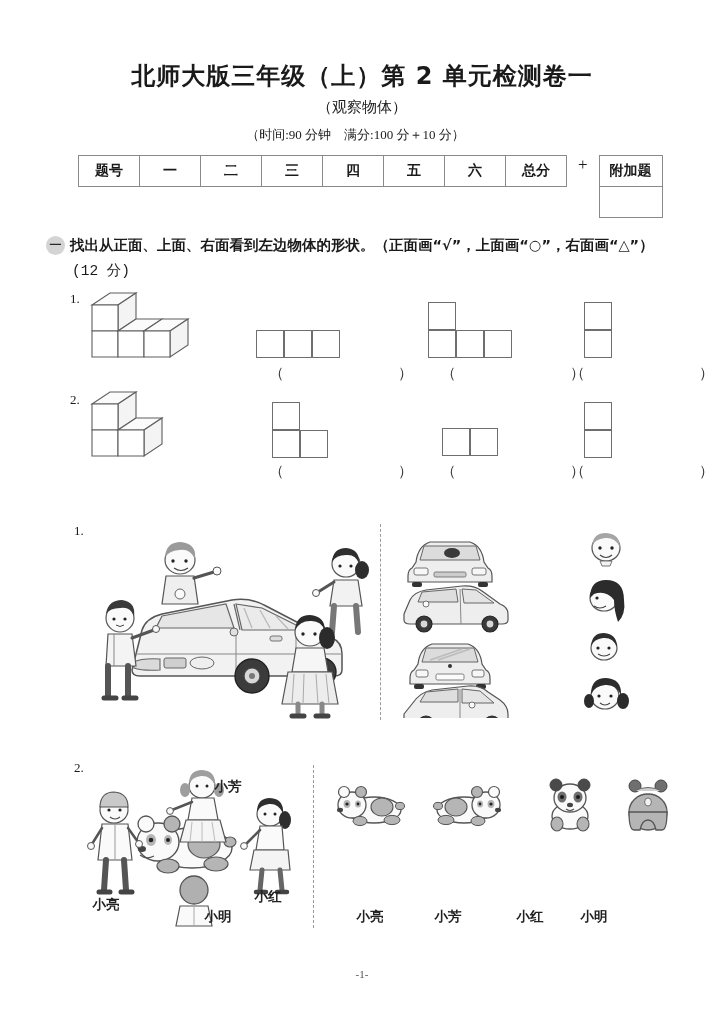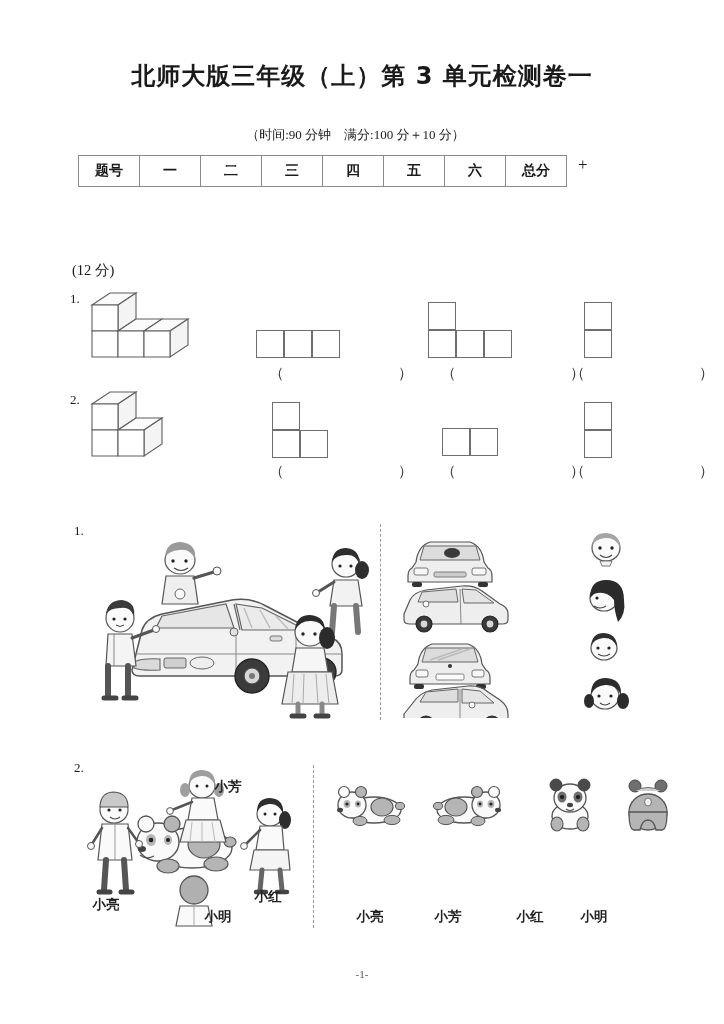--- a/index.html
+++ b/index.html
@@ -96,21 +96,21 @@
     background: #d4d4d4;
     color: #2a2a2a;
     text-align: center;
     font-size: 12px;
     margin-right: 5px;
     vertical-align: 1px;
   }
   .qcont {
     position: absolute;
     font-size: 14.5px;
-    font-family: Liberation Serif, serif;
+    font-family: Liberation Mono, monospace;
   }
 
   .idx {
     position: absolute;
     font-size: 13px;
     font-family: "Liberation Serif", serif;
   }
 
   
   .gridshape { position: absolute; }
@@ -156,41 +156,55 @@
     font-size: 11px;
     color: #555;
     font-family: "Liberation Serif", serif;
   }
 </style>
 </head>
 <body>
 
 <div class="page">
 
-  <div class="title">北师大版三年级（上）第 3 单元检测卷一</div>
+  <div class="title">北师大版三年级（上）第 2 单元检测卷一</div>
+  <div class="subtitle">（观察物体）</div>
   <div class="meta">（时间:90 分钟　满分:100 分＋10 分）</div>
 
   <div class="score-wrap">
     <table class="score">
       <tbody>
           <tr>
         <td class="lbl">题号</td>
         <td class="num">一</td>
         <td class="num">二</td>
         <td class="num">三</td>
         <td class="num">四</td>
         <td class="num">五</td>
         <td class="num">六</td>
         <td class="num">总分</td>
       </tr>
     </tbody>
       </table>
     <div class="plus">+</div>
-  </div>
-
+    <table class="score bonus">
+      <tbody>
+          <tr>
+        <td>附加题</td>
+      </tr>
+      <tr>
+        <td></td>
+      </tr>
+    </tbody>
+      </table>
+  </div>
+
+  <div class="qhead" style="left:46px; top:236px;">
+    <span class="qnum">一</span><span>找出从正面、上面、右面看到左边物体的形状。（正面画“√”，上面画“○”，右面画“△”）</span>
+  </div>
   <div class="qcont" style="left:72px; top:261px;">(12 分)</div>
 
   <div class="idx" style="left:70px; top:291px;">1.</div>
 
   <svg class="iso" style="left:84px; top:291px;" width="125" height="76" viewBox="0 0 125 76">
 
     <polygon class="top" points="8,14 26,2 52,2 34,14"></polygon>
     <polygon class="side" points="34,14 52,2 52,28 34,40"></polygon>
     <polygon points="8,14 34,14 34,40 8,40"></polygon>
 

